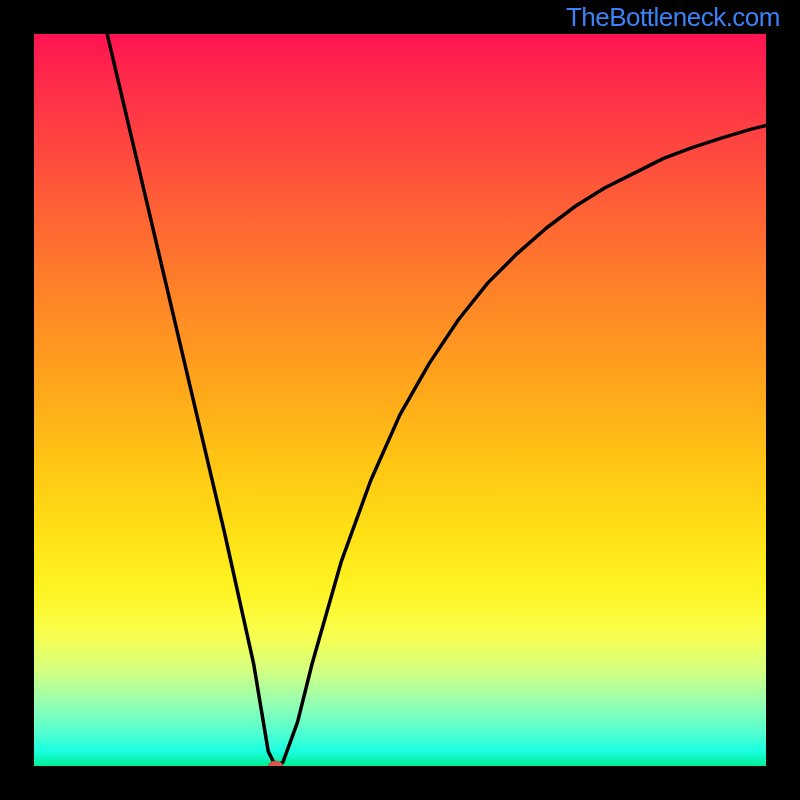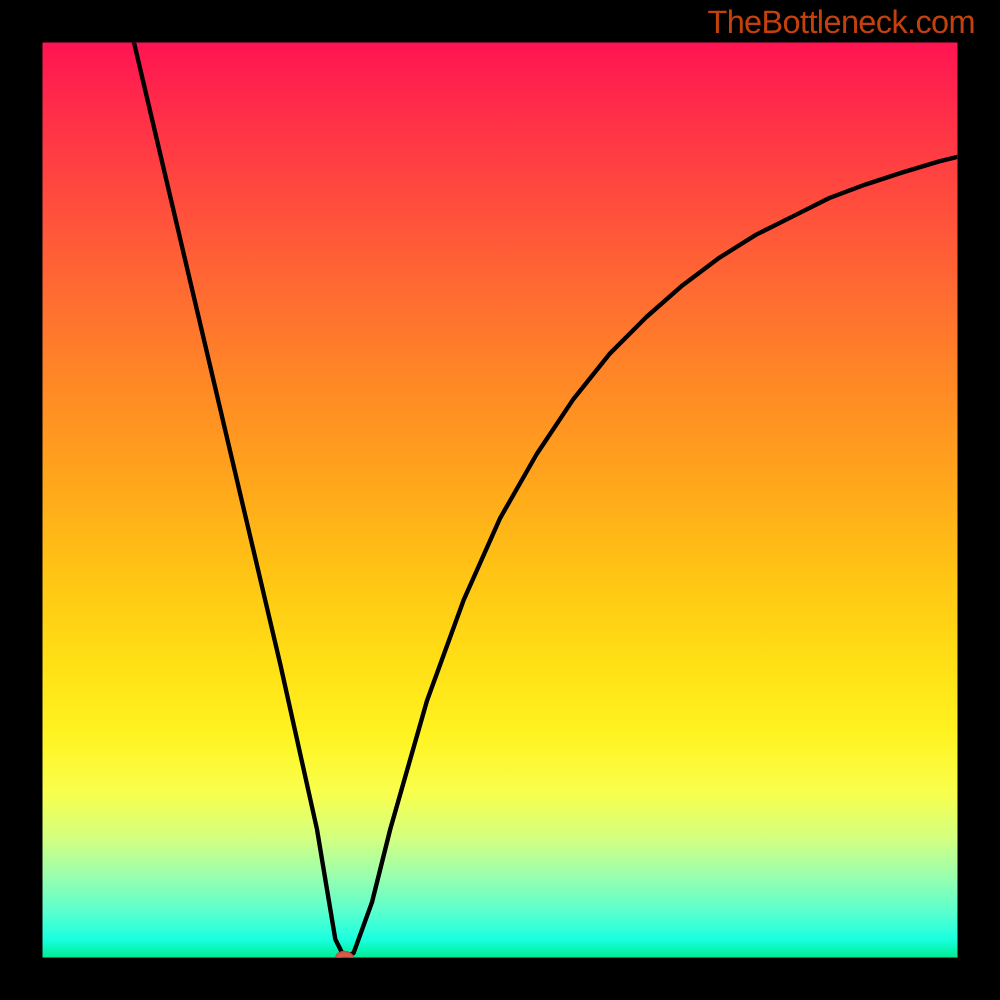--- a/index.html
+++ b/index.html
@@ -16,21 +16,21 @@
     left: 0;
     top: 0;
     width: 800px;
     height: 800px;
     background: #000;
   }
   .watermark {
     position: absolute;
     top: 2px;
     right: 20px;
-    color: #c2410c;
+    color: #3b82f6;
     font-size: 26px;
     font-weight: 500;
     letter-spacing: -0.5px;
     z-index: 10;
   }
   .plot {
     position: absolute;
     left: 34px;
     top: 34px;
     width: 732px;

